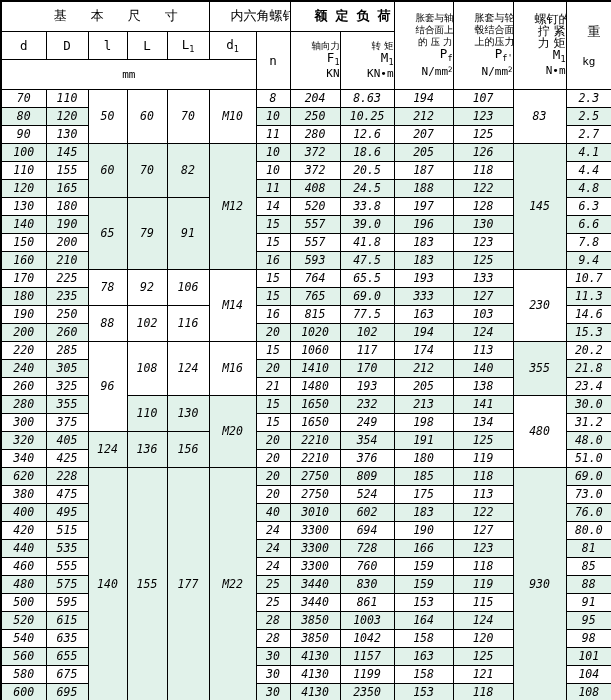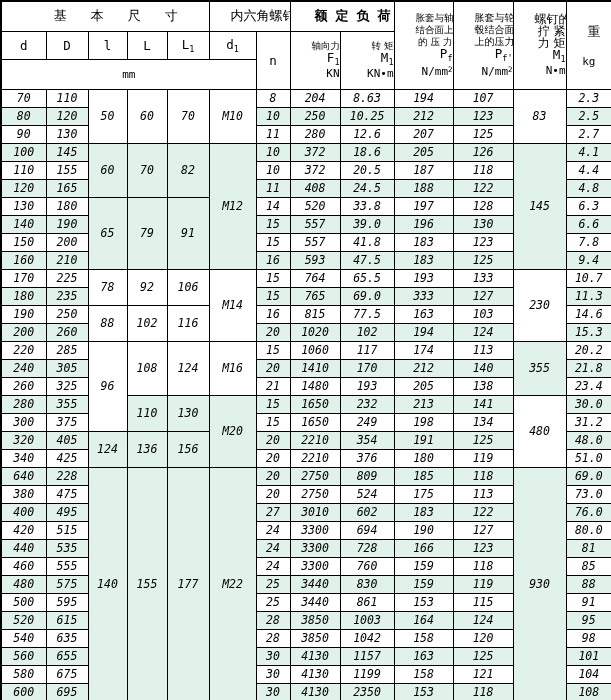--- a/index.html
+++ b/index.html
@@ -356,21 +356,21 @@
         <td>340</td>
         <td>425</td>
         <td>20</td>
         <td>2210</td>
         <td>376</td>
         <td>180</td>
         <td>119</td>
         <td>51.0</td>
       </tr>
       <tr>
-        <td class="g">640</td>
+        <td class="g">620</td>
         <td class="g">228</td>
         <td rowspan="13" class="g">140</td>
         <td rowspan="13" class="g">155</td>
         <td rowspan="13" class="g">177</td>
         <td rowspan="13" class="g">M22</td>
         <td class="g">20</td>
         <td class="g">2750</td>
         <td class="g">809</td>
         <td class="g">185</td>
         <td class="g">118</td>
@@ -383,21 +383,21 @@
         <td>20</td>
         <td>2750</td>
         <td>524</td>
         <td>175</td>
         <td>113</td>
         <td>73.0</td>
       </tr>
       <tr>
         <td class="g">400</td>
         <td class="g">495</td>
-        <td class="g">27</td>
+        <td class="g">40</td>
         <td class="g">3010</td>
         <td class="g">602</td>
         <td class="g">183</td>
         <td class="g">122</td>
         <td class="g">76.0</td>
       </tr>
       <tr>
         <td>420</td>
         <td>515</td>
         <td>24</td>

